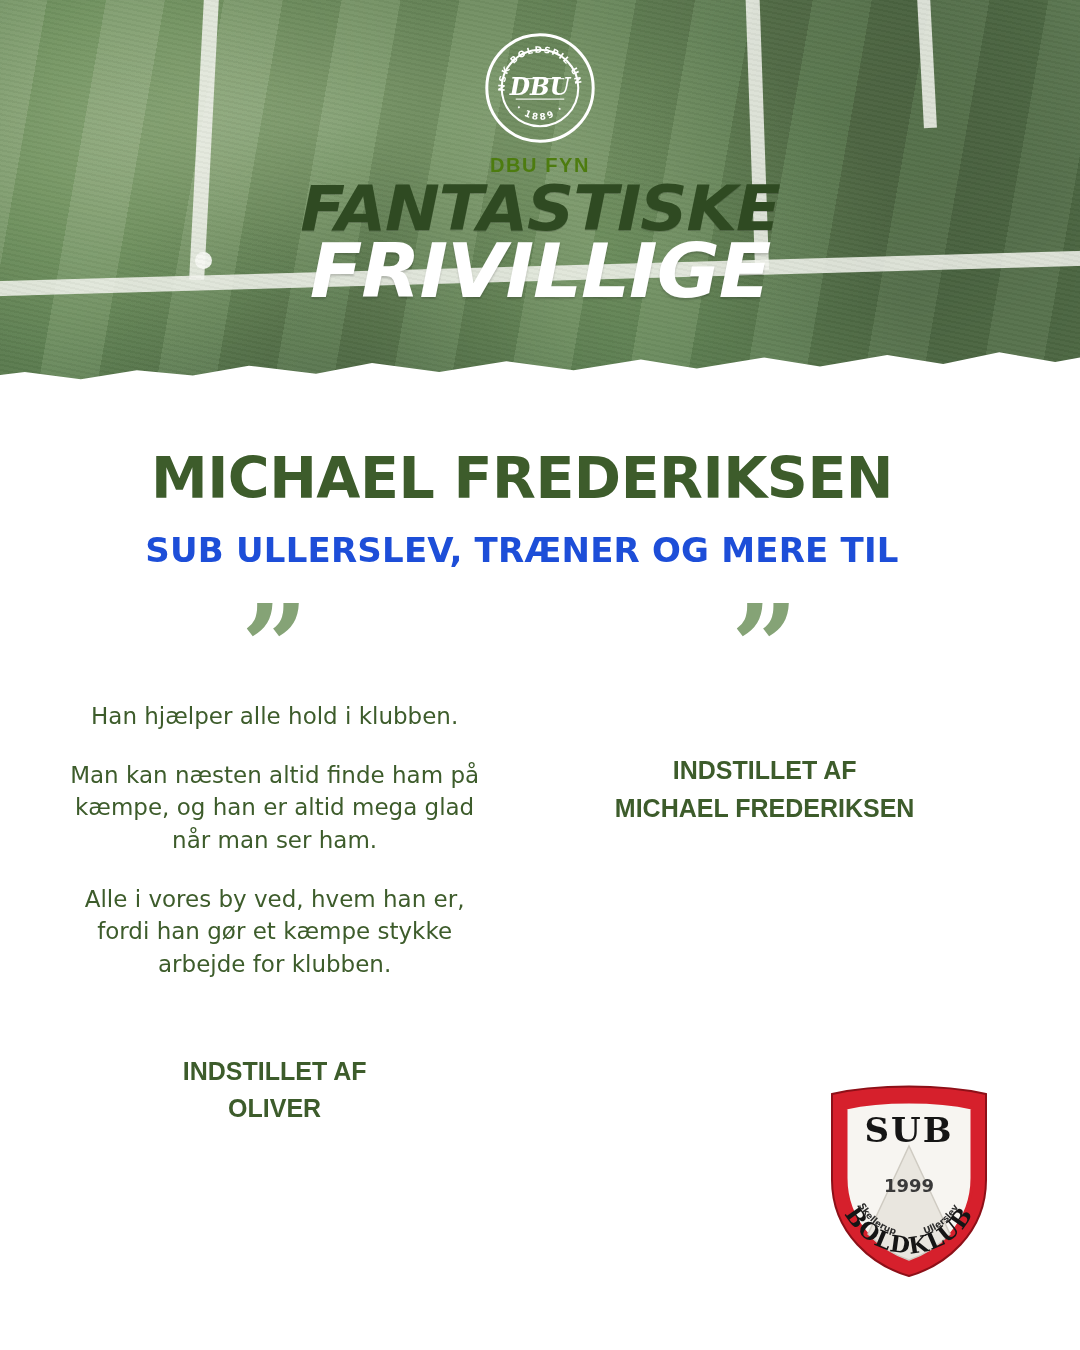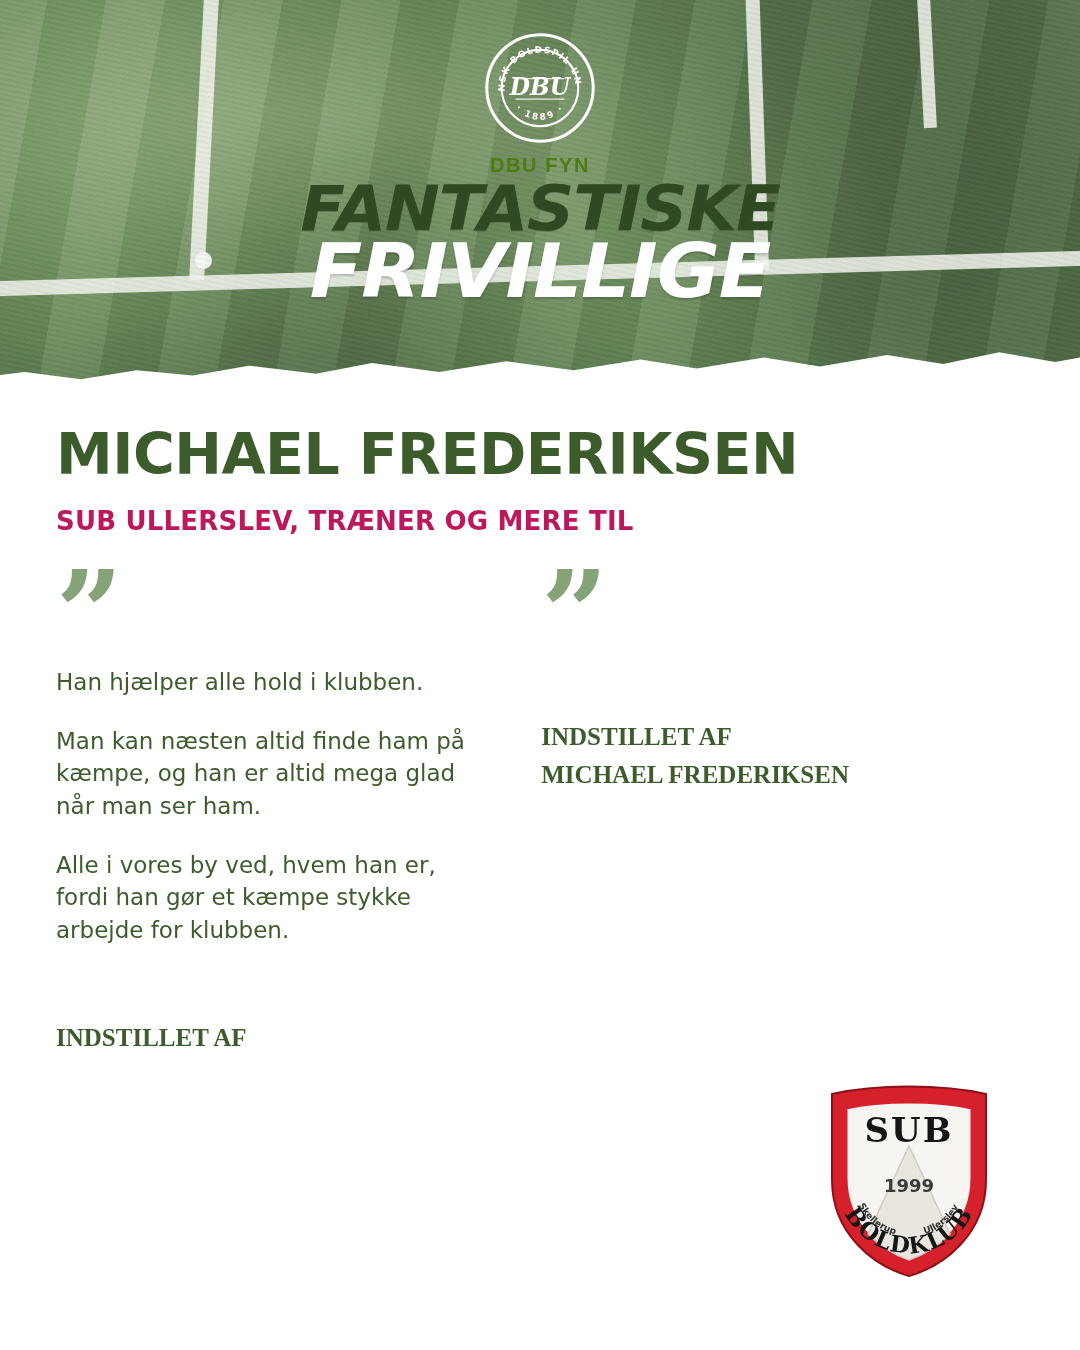--- a/index.html
+++ b/index.html
@@ -163,42 +163,43 @@
     font-size: 74px;
     letter-spacing: -1px;
     color: #ffffff;
     transform: scaleX(1.04);
     text-shadow: 0 2px 2px rgba(0,0,0,.18);
   }
 
   
   .body {
     position: absolute;
-    top: 396px; left: 0;
+    top: 420px; left: 0;
     width: 1044px;
     padding: 0 56px;
+    text-align: center;
   }
 
   .name {
     margin-top: 25px;
     font-family: "DejaVu Sans", sans-serif;
     font-weight: bold;
     font-size: 57px;
     letter-spacing: -0.5px;
     color: #3d5c2b;
     white-space: nowrap;
   }
 
   .role {
     margin-top: 19px;
     font-family: "DejaVu Sans", sans-serif;
     font-weight: bold;
-    font-size: 26px;
+    font-size: 34px;
     letter-spacing: 0.2px;
-    color: #be185d;
+    color: #1d4ed8;
   }
 
   .columns {
     display: flex;
     margin-top: 46px;
     gap: 48px;
   }
   .col { width: 460px; }
   .col.right { width: 470px; }
 
@@ -216,21 +217,21 @@
     margin-top: 22px;
     font-family: "DejaVu Sans", sans-serif;
     font-size: 23px;
     line-height: 1.42;
     color: #3d5c2b;
   }
   .quote-text p { margin-bottom: 26px; }
   .quote-text p:last-child { margin-bottom: 0; }
 
   .credit {
-    font-family: Liberation Serif, serif;
+    font-family: Liberation Sans, sans-serif;
     font-weight: bold;
     font-size: 25px;
     line-height: 1.5;
     color: #3d5c2b;
   }
   .credit.right { margin-top: 74px; }
   .credit.left  { margin-top: 72px; }
 
   
   .crest {
@@ -293,20 +294,21 @@
 
       <div class="col left">
         <div class="quote-mark">”</div>
         <div class="quote-text">
           <p>Han hjælper alle hold i klubben.</p>
           <p>Man kan næsten altid finde ham på kæmpe, og han er altid mega glad når man ser ham.</p>
           <p>Alle i vores by ved, hvem han er, fordi han gør et kæmpe stykke arbejde for klubben.</p>
         </div>
         <div class="credit left">
           <div>INDSTILLET AF</div>
+          <div>OLIVER</div>
         </div>
       </div>
 
       <div class="col right">
         <div class="quote-mark">”</div>
         <div class="credit right">
           <div>INDSTILLET AF</div>
           <div>MICHAEL FREDERIKSEN</div>
         </div>
       </div>

